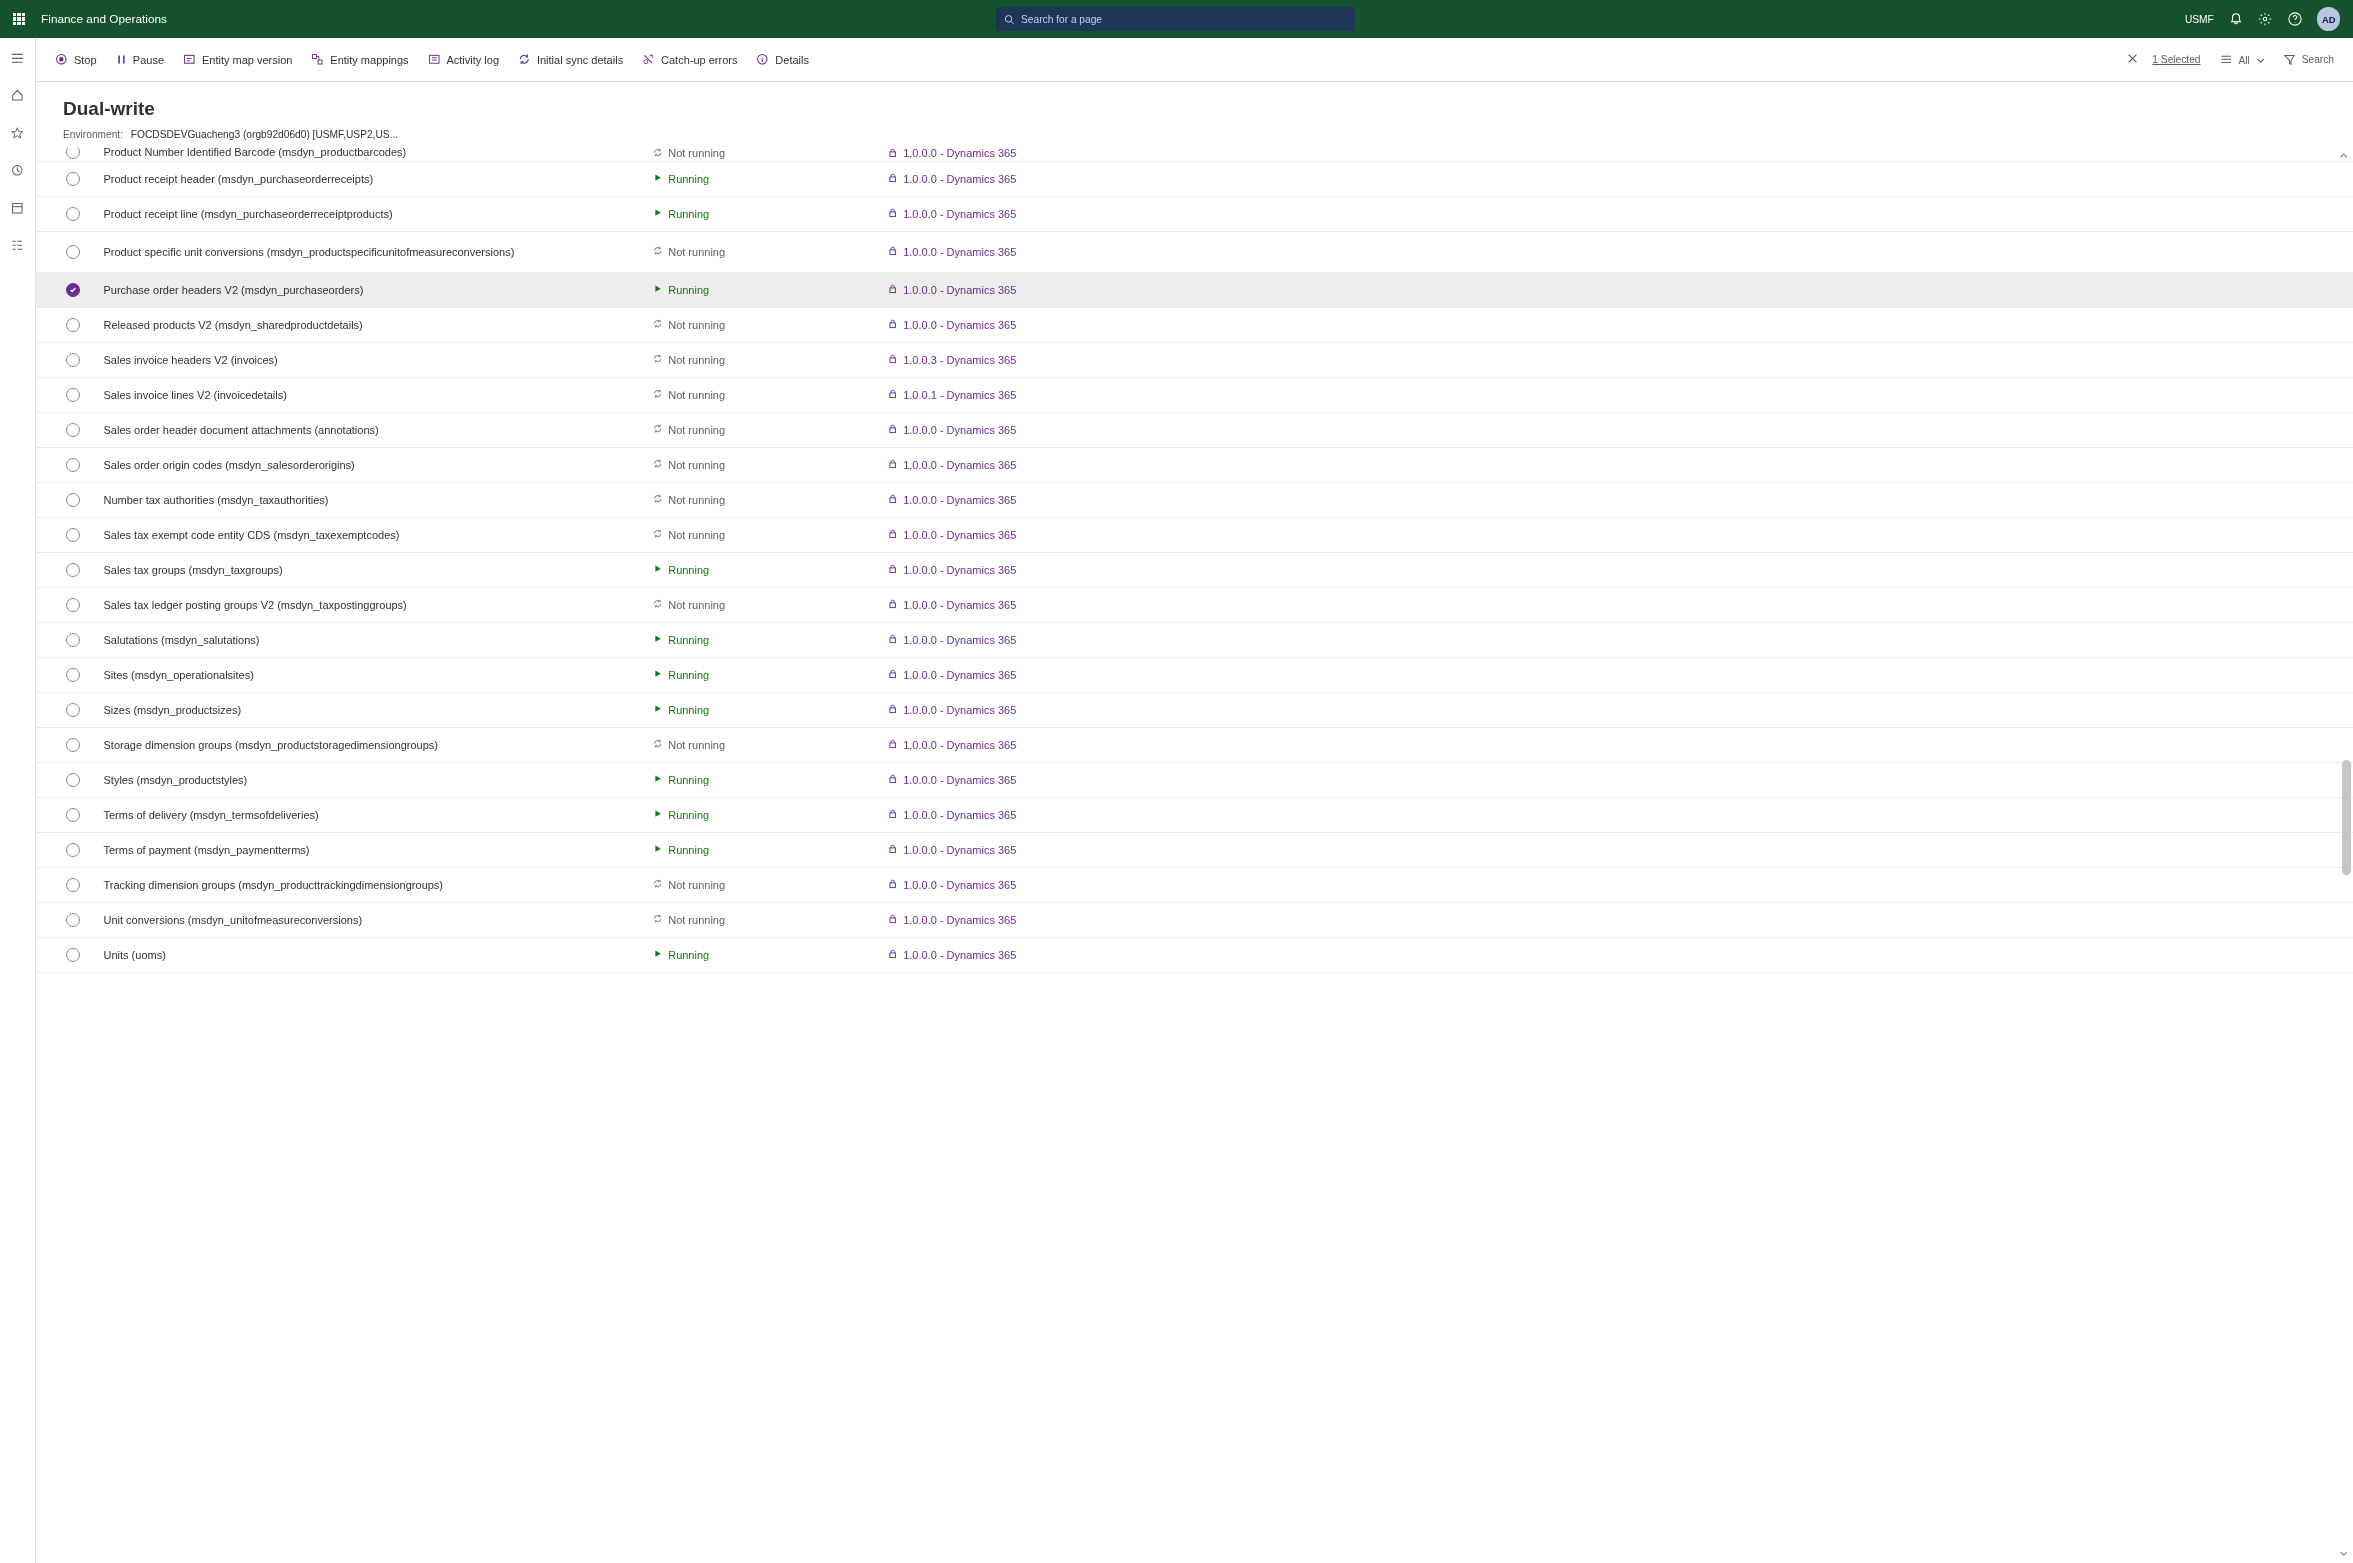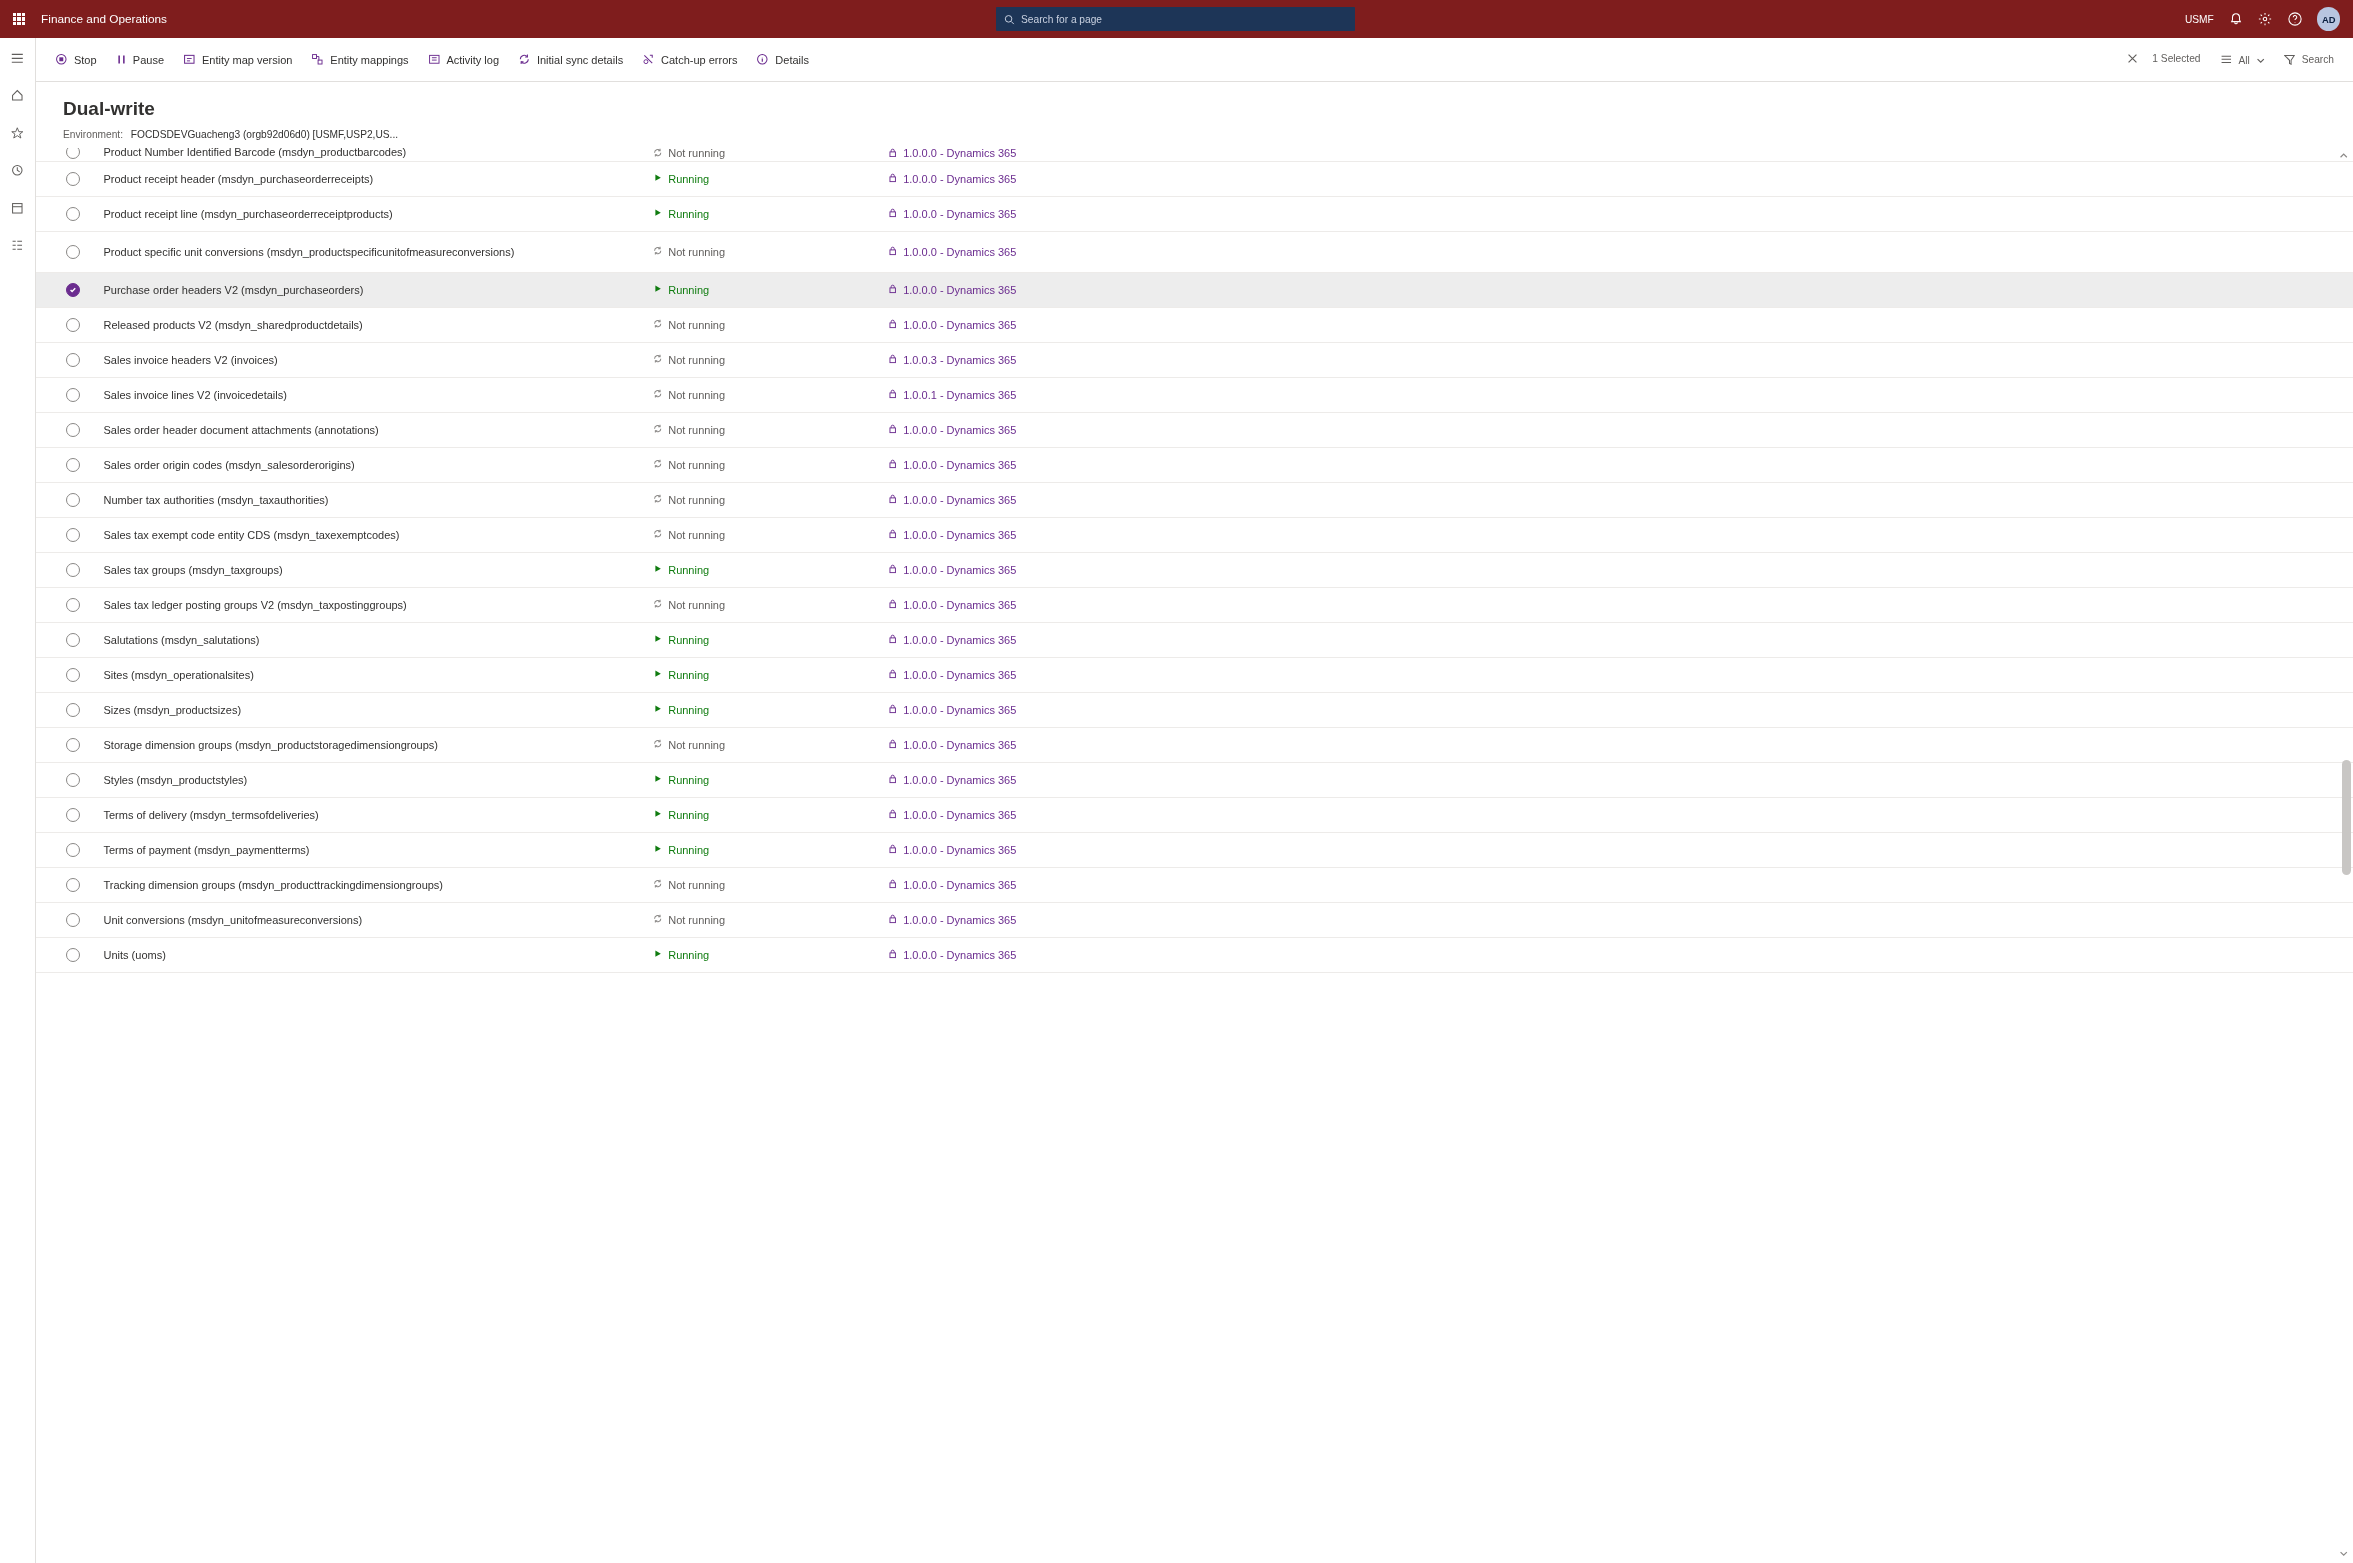--- a/index.html
+++ b/index.html
@@ -5,21 +5,21 @@
 * { box-sizing: border-box; margin: 0; padding: 0; }
 body {
   font-family: "Segoe UI", Tahoma, sans-serif;
   font-size: 10.2px;
   color: #323130;
   background: #fff;
   overflow: hidden;
 }
 .topbar {
   height: 38px;
-  background: #7f1d1d;
+  background: #14532d;
   display: flex;
   align-items: center;
   color: #fff;
 }
 .waffle {
   width: 38px; height: 38px;
   display: flex; align-items: center; justify-content: center;
   cursor: pointer;
 }
 .waffle-grid {
@@ -80,21 +80,21 @@
   display:flex; align-items:center;
   padding: 0 19px;
   gap: 19px;
 }
 .tool-btn {
   display:flex; align-items:center; gap: 6.3px;
   color: #323130; font-size: 11px; cursor:pointer;
 }
 .tool-btn .icon { color: #6b2c8f; display:flex; }
 .spacer { flex:1; }
-.sel-count { display:flex; gap:14px; color:#605e5c; }
+.sel-count { display:flex; align-items:center; gap:14px; color:#605e5c;text-decoration:underline; }
 .sel-count .x { cursor:pointer; color:#605e5c;}
 .filter-btn { display:flex; align-items:flex-end; gap:6.3px; color:#605e5c; cursor:pointer;}
 .page-head {
   padding: 15.7px 27px 6.3px;
 }
 .page-title {
   font-size: 19px; font-weight:600;
 }
 .env-line {
   padding: 3.1px 27px 7.8px;

